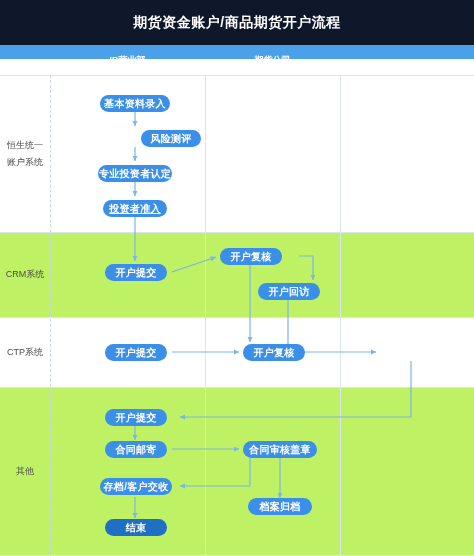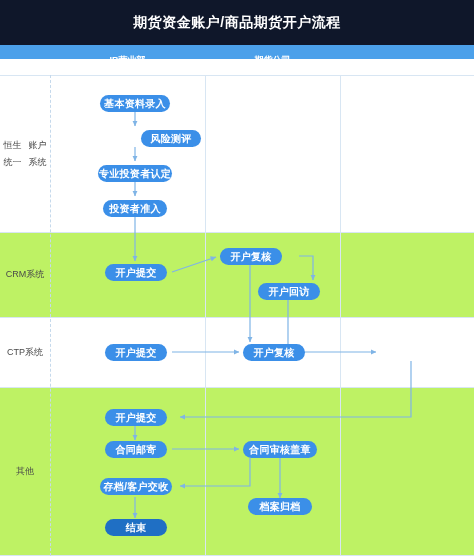--- a/index.html
+++ b/index.html
@@ -33,21 +33,21 @@
   .ch.c2{left:205px;width:135px;}
   .ch.c3{left:340px;width:134px;margin-top:22px;}
 
   
   .lanes{position:absolute;left:0;top:75px;width:474px;height:481px;}
   .lane{position:absolute;left:0;width:474px;box-sizing:border-box;}
   .lane.white{background:#ffffff;}
   .lane.tint{background:#bef264;}
   .lane-label{
     position:absolute;left:0;width:50px;top:0;bottom:0;
-    display:flex;flex-direction:row;align-items:center;justify-content:center;
+    display:flex;flex-direction:column;align-items:center;justify-content:center;
     color:#4a4a4a;font-size:9px;line-height:17px;text-align:center;
   }
   .lane-sep{
     position:absolute;left:0;width:474px;height:1px;background:#d8e6f3;
   }
   .vline{position:absolute;top:0;bottom:0;width:1px;background:#d8e6f3;}
   .vline.dashed{
     background:none;
     border-left:1px dashed #c5d9ec;
   }
@@ -156,21 +156,21 @@
 
       <path d="M250,458 L250,486 L180,486"></path>
 
       <path d="M135,497 L135,518"></path>
     </g>
   </svg>
 
   <div class="node" style="left:100px;top:95px;width:70px;">基本资料录入</div>
   <div class="node" style="left:105px;top:130px;width:60px;margin-left:36px;">风险测评</div>
   <div class="node" style="left:98px;top:165px;width:74px;">专业投资者认定</div>
-  <div class="node" style="left:103px;top:200px;width:64px;">投资者准入</div>
+  <div class="node" style="left:103px;top:200px;width:64px;text-decoration:underline;">投资者准入</div>
 
   <div class="node" style="left:105px;top:264px;width:62px;">开户提交</div>
   <div class="node" style="left:220px;top:248px;width:62px;">开户复核</div>
   <div class="node" style="left:258px;top:283px;width:62px;">开户回访</div>
 
   <div class="node" style="left:105px;top:344px;width:62px;">开户提交</div>
   <div class="node" style="left:243px;top:344px;width:62px;">开户复核</div>
 
   <div class="node" style="left:105px;top:409px;width:62px;">开户提交</div>
   <div class="node" style="left:105px;top:441px;width:62px;">合同邮寄</div>

